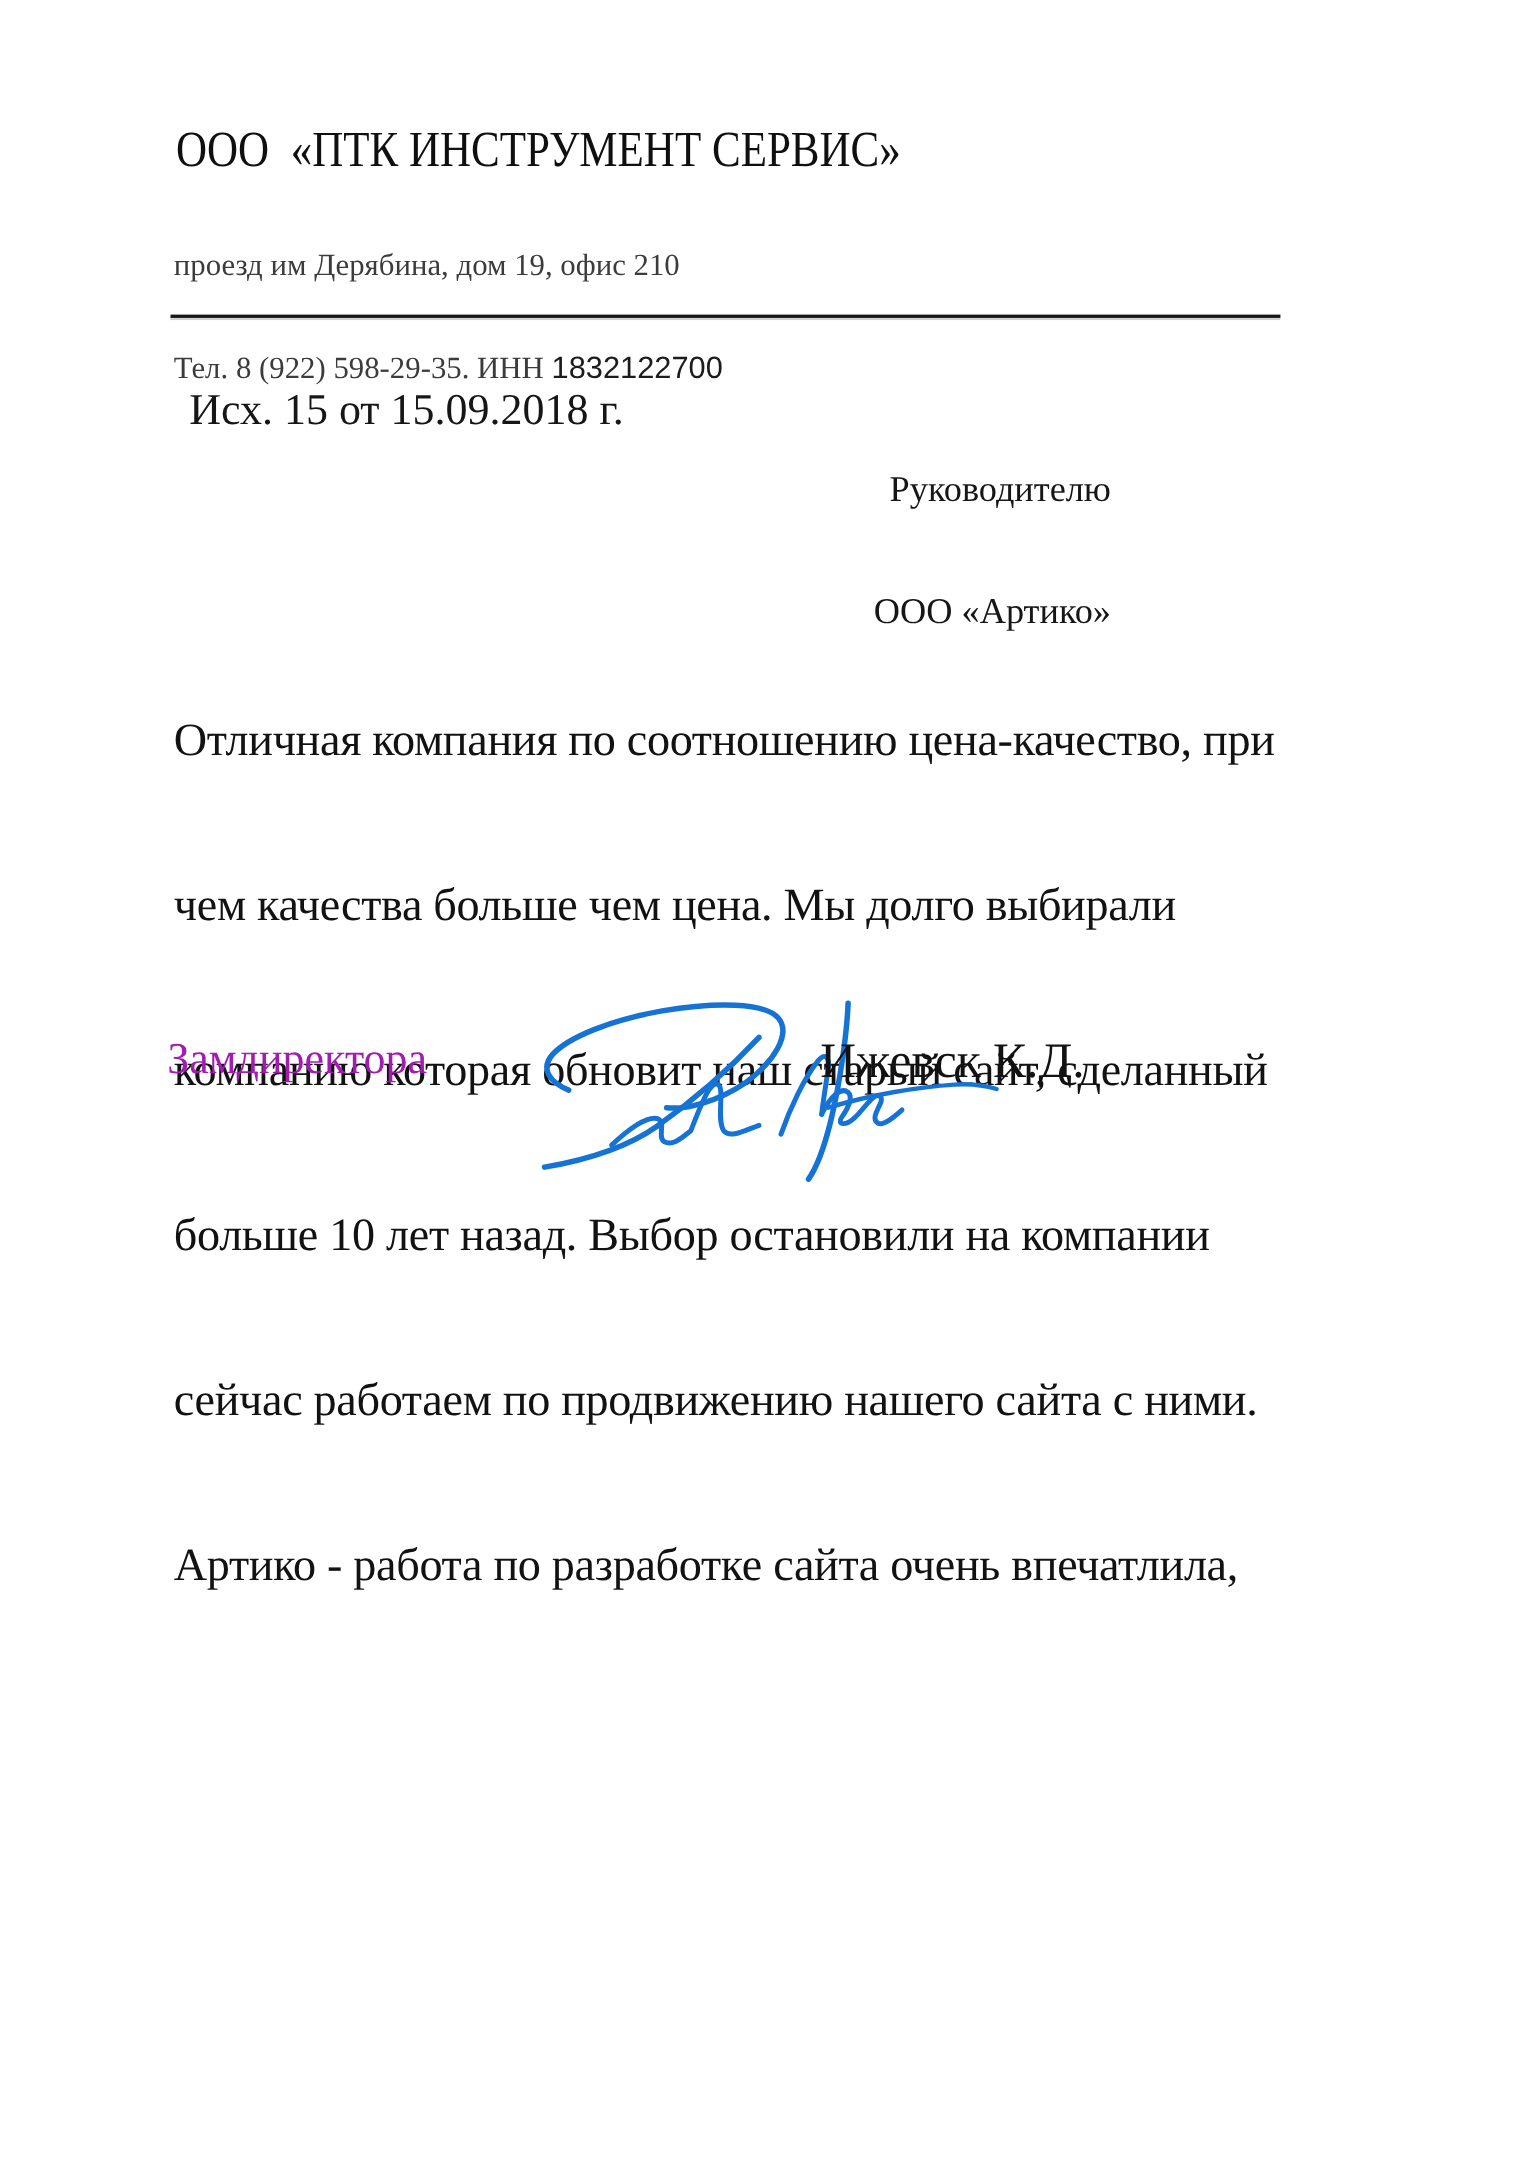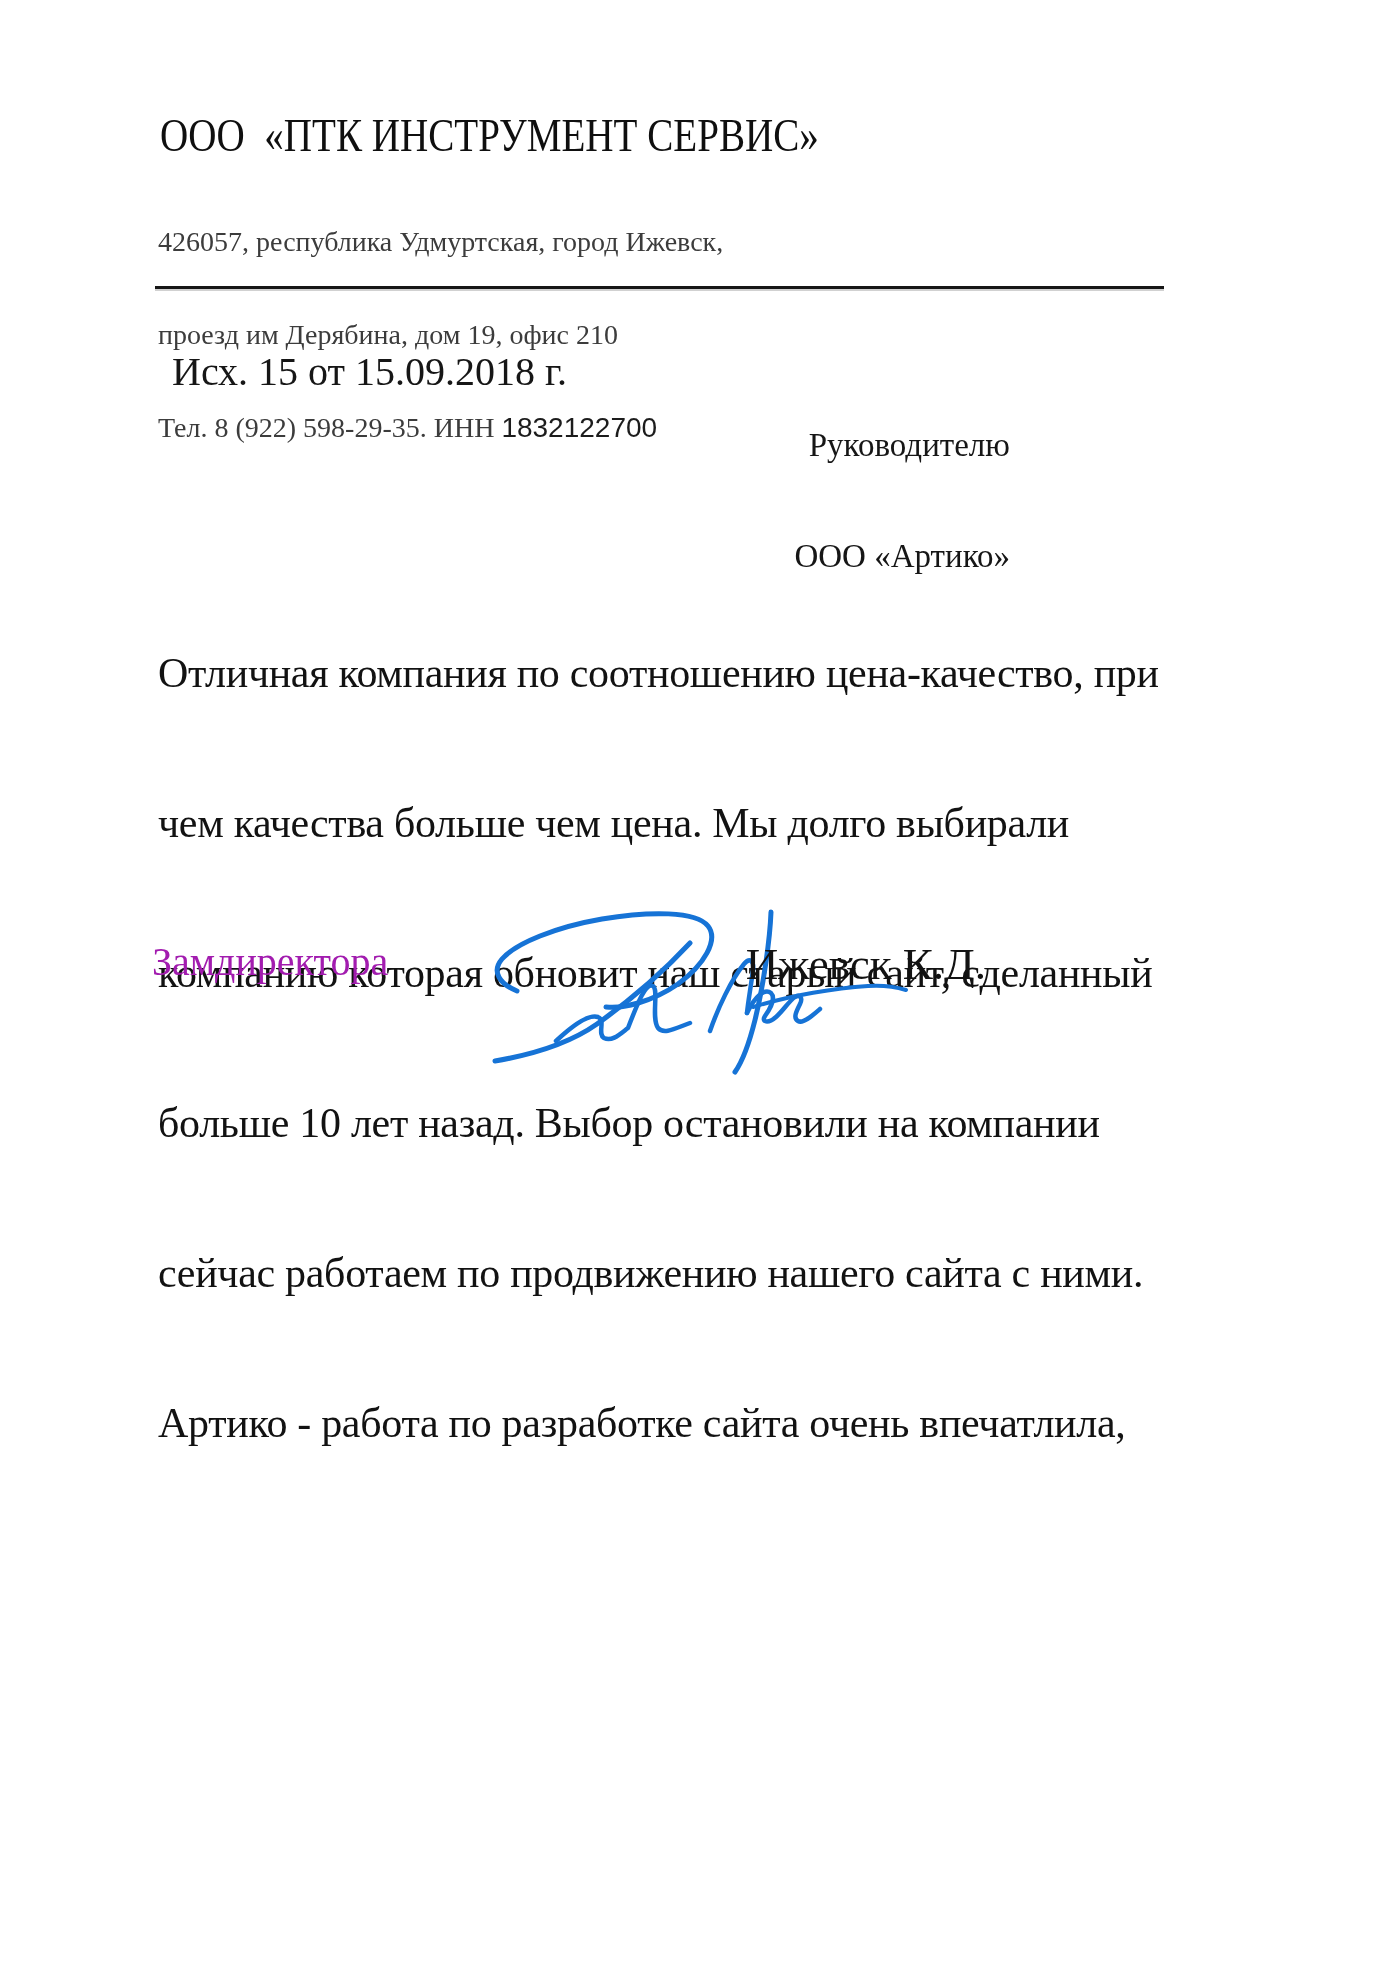--- a/index.html
+++ b/index.html
@@ -102,21 +102,20 @@
   }
 </style>
 </head>
 <body>
 
 <div class="page">
 
   <div class="abs company-name">ООО  «ПТК ИНСТРУМЕНТ СЕРВИС»</div>
 
   <div class="abs company-address">
-    <div>426057, республика Удмуртская, город Ижевск,</div>
     <div>проезд им Дерябина, дом 19, офис 210</div>
     <div><span>Тел. 8 (922) 598-29-35. ИНН </span><span class="inn-number">1832122700</span></div>
   </div>
 
   <div class="abs header-divider"></div>
 
   <div class="abs outgoing-ref">Исх. 15 от 15.09.2018 г.</div>
 
   <div class="abs addressee">
     <div>Руководителю</div>

